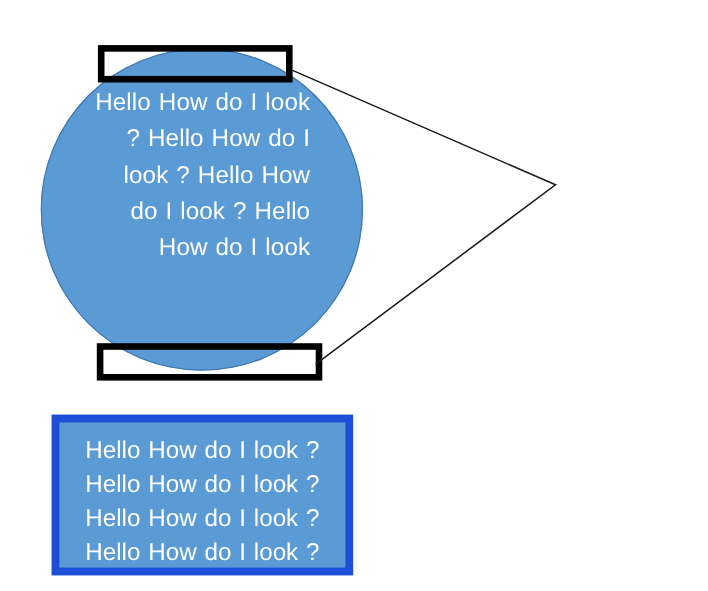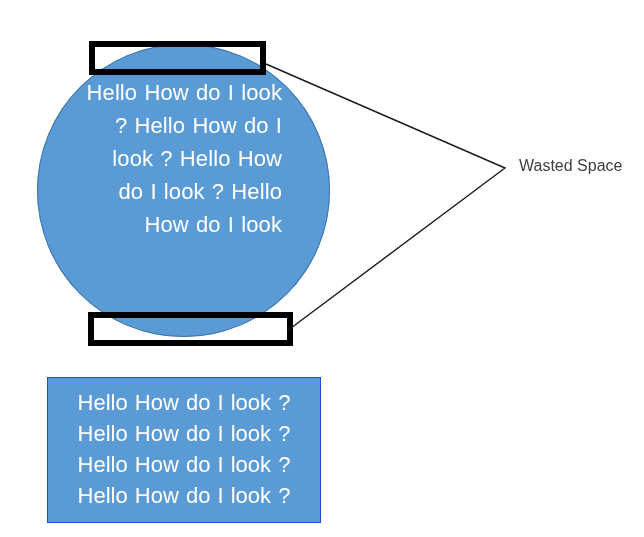--- a/index.html
+++ b/index.html
@@ -88,21 +88,21 @@
   }
 
   
   .fit-rect {
     position: absolute;
     left: 47px;
     top: 377px;
     width: 274px;
     height: 146px;
     background: #5b9bd5;
-    border: 1px solid #1d4ed8;
+    border: 7px solid #1d4ed8;
     box-sizing: border-box;
   }
   .fit-rect-text {
     position: absolute;
     left: 0;
     top: 9px;
     width: 100%;
     text-align: center;
     color: #ffffff;
     font-size: 22px;
@@ -122,21 +122,20 @@
   <div class="circle-shape"></div>
   <div class="circle-text">Hello How do I look ? Hello How do I look ? Hello How do I look ? Hello How do I look</div>
 
   <div class="waste-box top"></div>
   <div class="waste-box bottom"></div>
 
   <svg class="leader-lines" viewBox="0 0 644 537" xmlns="http://www.w3.org/2000/svg">
     <polyline points="266,64 505,168 287,331" fill="none" stroke="#1a1a1a" stroke-width="1.4" stroke-linejoin="miter"></polyline>
   </svg>
 
-  <div class="annotation-label">Wasted Space</div>
 
   <div class="fit-rect">
     <div class="fit-rect-text">
       <span class="line">Hello How do I look ?</span>
       <span class="line">Hello How do I look ?</span>
       <span class="line">Hello How do I look ?</span>
       <span class="line">Hello How do I look ?</span>
     </div>
   </div>
 

